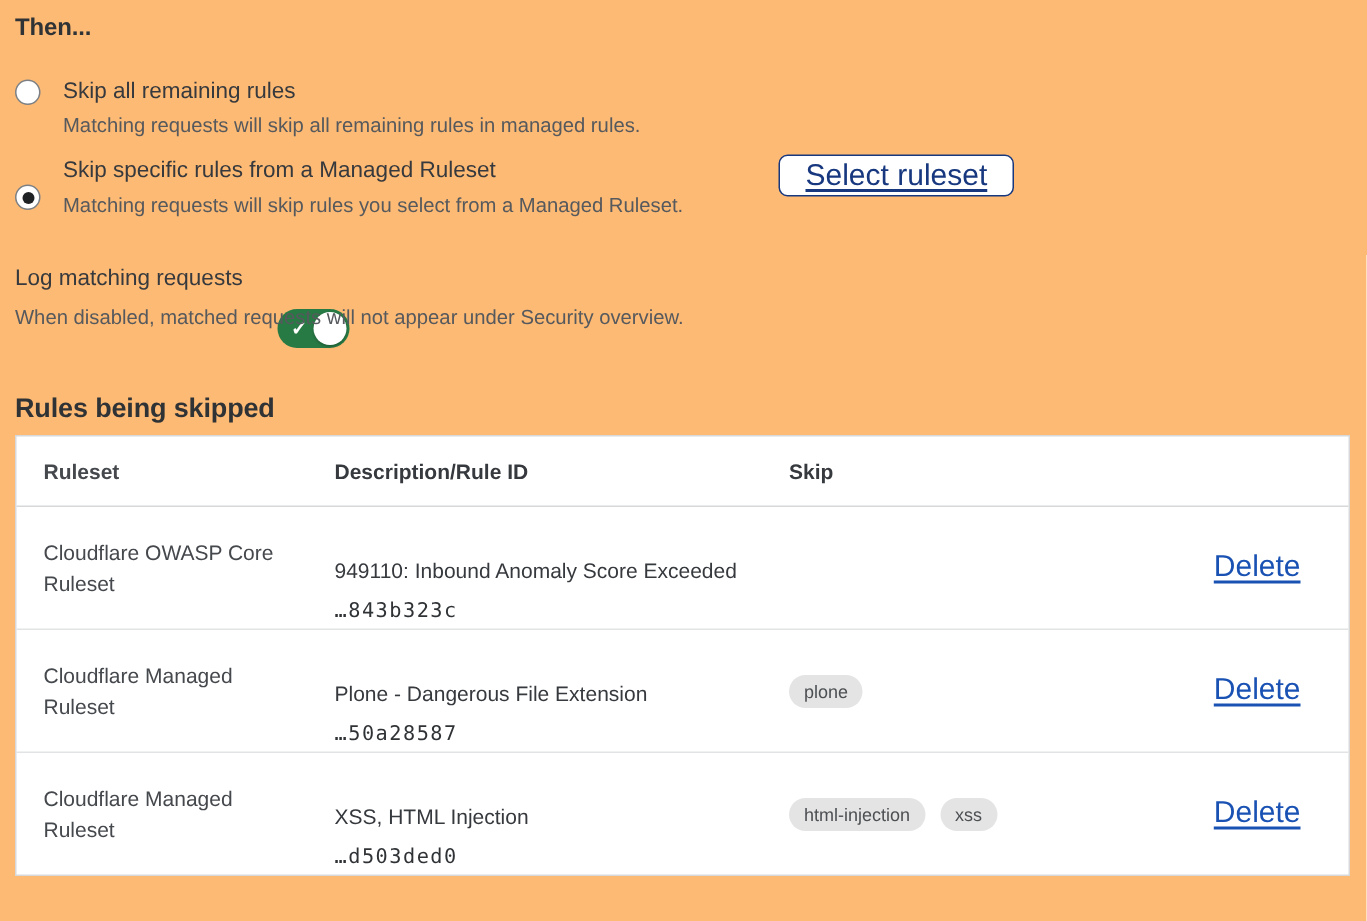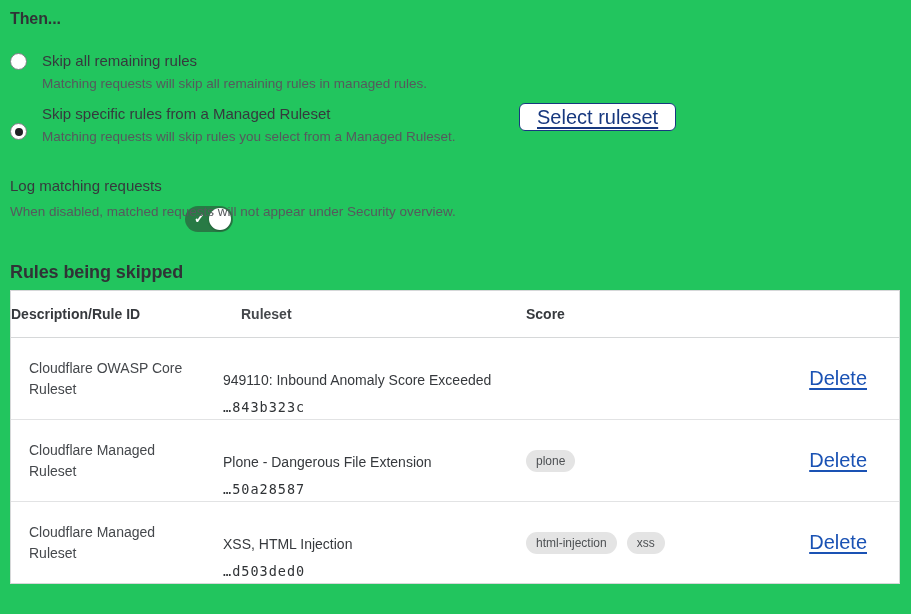--- a/index.html
+++ b/index.html
@@ -6,21 +6,21 @@
   html, body { background: #ffffff; }
   body {
     font-family: "Liberation Sans", sans-serif;
     color: #36393d;
     -webkit-font-smoothing: antialiased;
   }
   .page {
     position: relative;
     width: 911px;
     height: 614px;
-    background: #22c55e;
+    background: #fdba74;
     overflow: hidden;
   }
   .abs { position: absolute; }
 
   .section-title {
     font-size: 16px;
     font-weight: 700;
     color: #303336;
     letter-spacing: -0.1px;
   }
@@ -185,23 +185,23 @@
     <span class="knob"></span>
   </div>
   <div class="abs opt-desc" style="left:10px; top:203px; font-size:13.5px;">When disabled, matched requests will not appear under Security overview.</div>
 
   
   <div class="abs section-title" style="left:10px; top:262px; font-size:18px;">Rules being skipped</div>
 
   
   <div class="table">
     <div class="trow thead">
+      <div class="cell c1">Ruleset</div>
       <div class="cell" style="font-size:14px;font-weight:700;">Description/Rule ID</div>
-      <div class="cell c1">Ruleset</div>
-      <div class="cell" style="font-size:14px;font-weight:700;">Score</div>
+      <div class="cell" style="font-size:14px;font-weight:700;">Skip</div>
       <div class="cell c4"></div>
     </div>
 
     <div class="trow tbody-row">
       <div class="cell c1">Cloudflare OWASP Core Ruleset</div>
       <div class="cell c2">
         <div class="rule-desc">949110: Inbound Anomaly Score Exceeded</div>
         <div class="rule-id">…843b323c</div>
       </div>
       <div class="cell c3">

